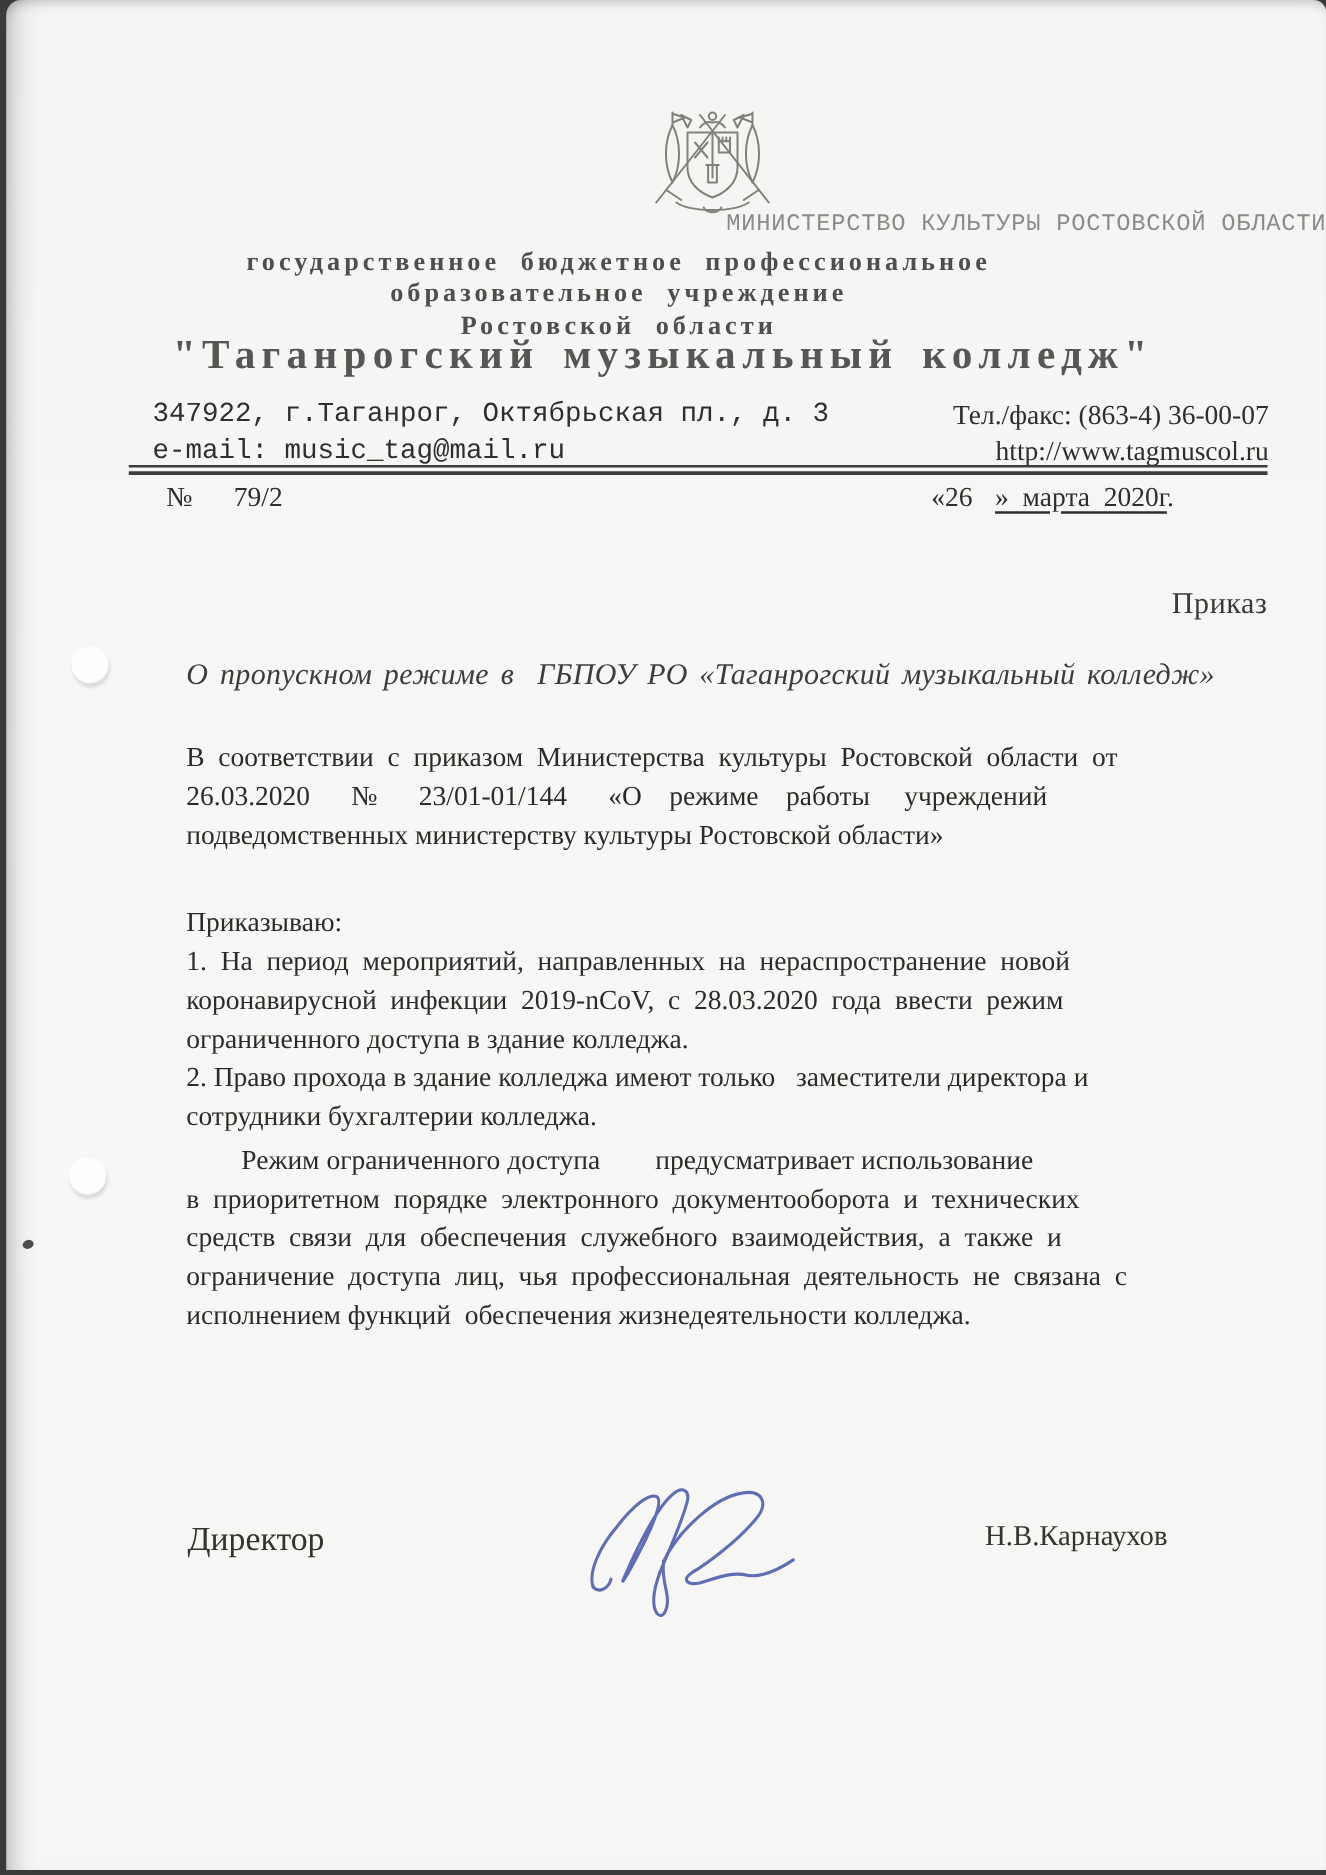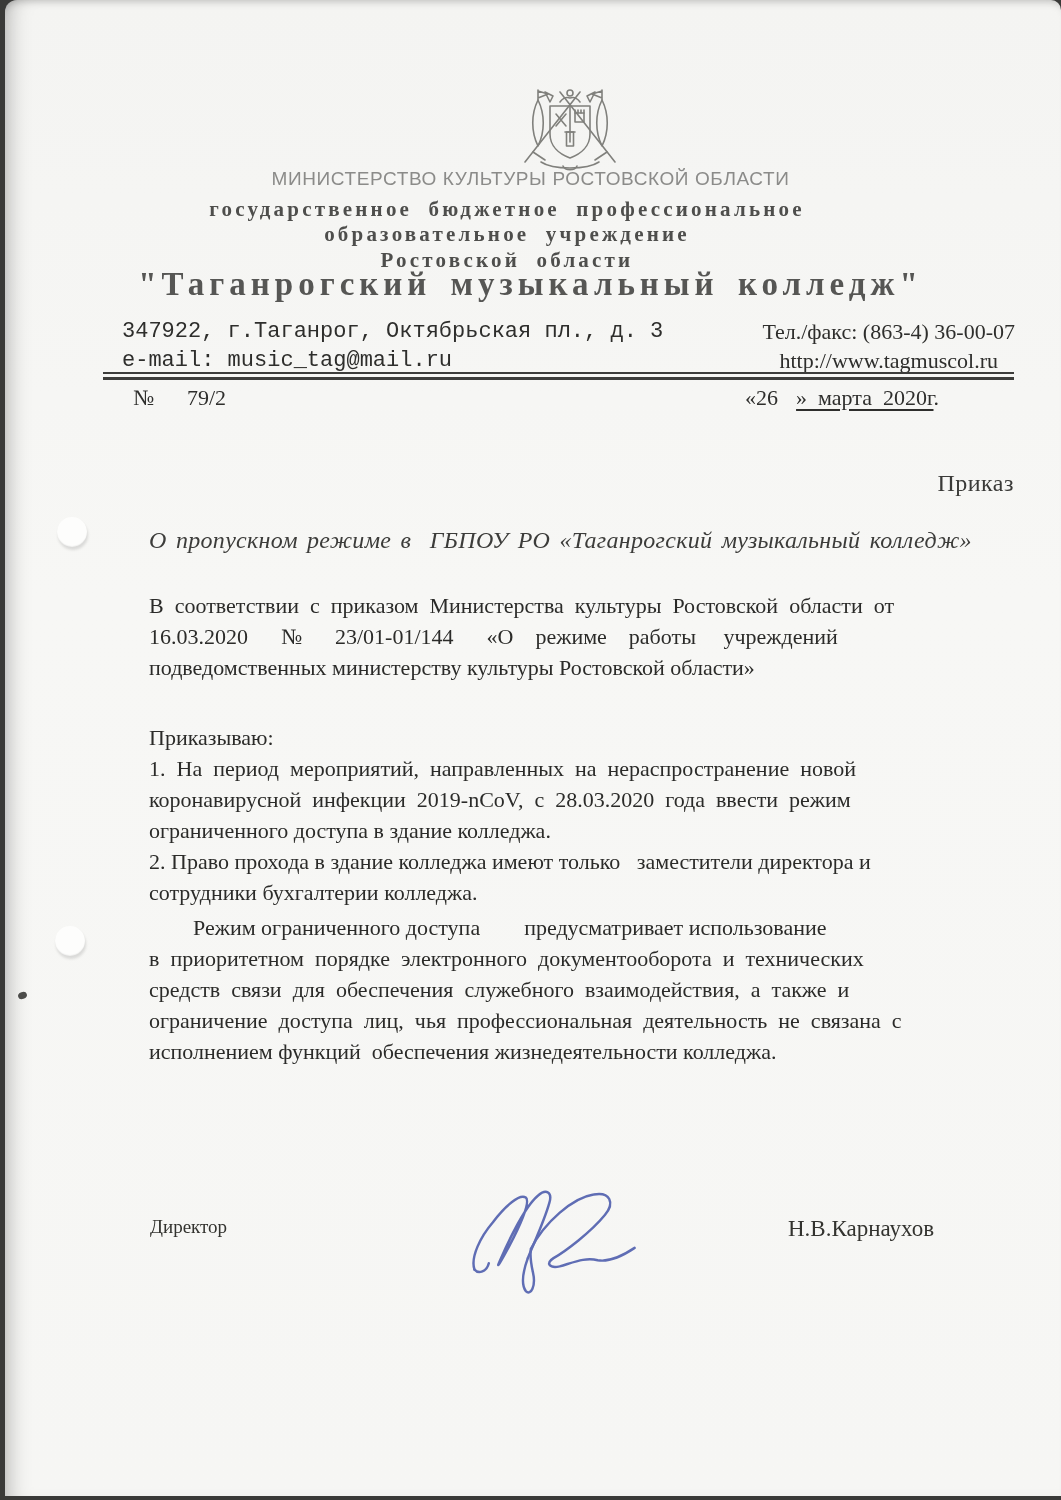--- a/index.html
+++ b/index.html
@@ -13,40 +13,40 @@
   #paper{
     position:absolute;left:5px;top:0;right:0;bottom:4px;
     background:linear-gradient(180deg,#f4f4f2 0%,#f7f7f5 40%,#f6f6f4 100%);
     border-radius:12px 10px 0 0;
     box-shadow:inset 20px 0 24px -20px rgba(0,0,0,.35), inset 0 8px 10px -8px rgba(0,0,0,.28);
   }
   .abs{position:absolute;}
   
   .emblem{left:505px;top:82px;width:130px;height:92px;}
   .ministry{
-    left:0;top:168px;width:1061px;text-align:center;
-    font-family:Liberation Sans, sans-serif;
+    left:0;top:168px;width:1061px;text-align:right;
+    font-family:Liberation Mono, monospace;
     font-size:19px;color:#8b8b89;letter-spacing:.6px;
   }
   .orgline{
     left:0;width:990px;text-align:center;
     font-weight:bold;font-size:21px;color:#4e4e4c;
-    letter-spacing:3.2px;word-spacing:8px;margin-left:12px;
+    letter-spacing:3.2px;word-spacing:8px;
   }
   .orgline.l1{top:197px;}
   .orgline.l2{top:222px;}
   .orgline.l3{top:248px;}
   .orgname{
     left:0;top:266px;width:1061px;text-align:center;
     font-weight:bold;font-size:33px;color:#565654;
     letter-spacing:5px;word-spacing:6px;
   }
   .contact{font-size:22px;color:#2e2e2c;line-height:29px;}
   .contact.left{left:122px;top:317px;text-align:left;font-family:Liberation Mono, monospace;}
-  .contact.right{right:46px;top:317px;text-align:center;}
+  .contact.right{right:46px;top:317px;text-align:right;}
   .divider{
     left:103px;top:372px;width:911px;height:3px;
     border-top:2px solid #3d3d3b;border-bottom:3px solid #3d3d3b;
   }
   .numrow{top:385px;font-size:22px;color:#2e2e2c;}
   .numlabel{left:133px;}
   .numvalue{left:187px;}
   .daterow{right:122px;top:385px;font-size:22px;color:#2e2e2c;white-space:pre;}
   .daterow .u{text-decoration:underline;text-underline-offset:4px;margin-left:18px;}
   
@@ -61,21 +61,21 @@
   }
   .bodyblock{
     left:149px;width:880px;
     font-size:22px;line-height:31px;color:#2b2b29;
     white-space:pre;text-align:left;
   }
   .preamble{top:590px;}
   .directives{top:722px;}
   .closing{top:912px;}
   
-  .signer-position{left:150px;top:1216px;font-size:19px;color:#33332f;}
+  .signer-position{left:150px;top:1216px;font-size:27px;color:#33332f;}
   .signer-name{left:788px;top:1216px;font-size:23px;color:#33332f;}
   .signature{left:458px;top:1168px;width:190px;height:130px;}
   
   .punch{
     border-radius:50%;width:30px;height:30px;background:#fdfdfc;
     box-shadow:1px 3px 3px rgba(0,0,0,.12), inset 0 -1px 1px rgba(0,0,0,.05);
   }
   .punch.top{left:57px;top:517px;}
   .punch.bottom{left:55px;top:926px;}
   .speck{left:18px;top:992px;width:9px;height:7px;background:#4c4c4a;border-radius:50%;transform:rotate(-18deg);}
@@ -130,21 +130,21 @@
 
   <div class="abs divider"></div>
 
   <div class="abs numrow numlabel">№</div>
   <div class="abs numrow numvalue">79/2</div>
   <div class="abs daterow"><span>«26</span><span class="u">»  марта  2020г</span><span>.</span></div>
 
   <div class="abs order-title">Приказ</div>
   <div class="abs subject">О пропускном режиме в  ГБПОУ РО «Таганрогский музыкальный колледж»</div>
   <div class="abs bodyblock preamble">В  соответствии  с  приказом  Министерства  культуры  Ростовской  области  от
-16.03.2020      №      23/01-01/144      «О    режиме    работы     учреждений
+26.03.2020      №      23/01-01/144      «О    режиме    работы     учреждений
 подведомственных министерству культуры Ростовской области»</div>
   <div class="abs bodyblock directives">Приказываю:
 1.  На  период  мероприятий,  направленных  на  нераспространение  новой
 коронавирусной  инфекции  2019-nCoV,  с  28.03.2020  года  ввести  режим
 ограниченного доступа в здание колледжа.
 2. Право прохода в здание колледжа имеют только   заместители директора и
 сотрудники бухгалтерии колледжа.</div>
   <div class="abs bodyblock closing">        Режим ограниченного доступа        предусматривает использование
 в  приоритетном  порядке  электронного  документооборота  и  технических
 средств  связи  для  обеспечения  служебного  взаимодействия,  а  также  и

